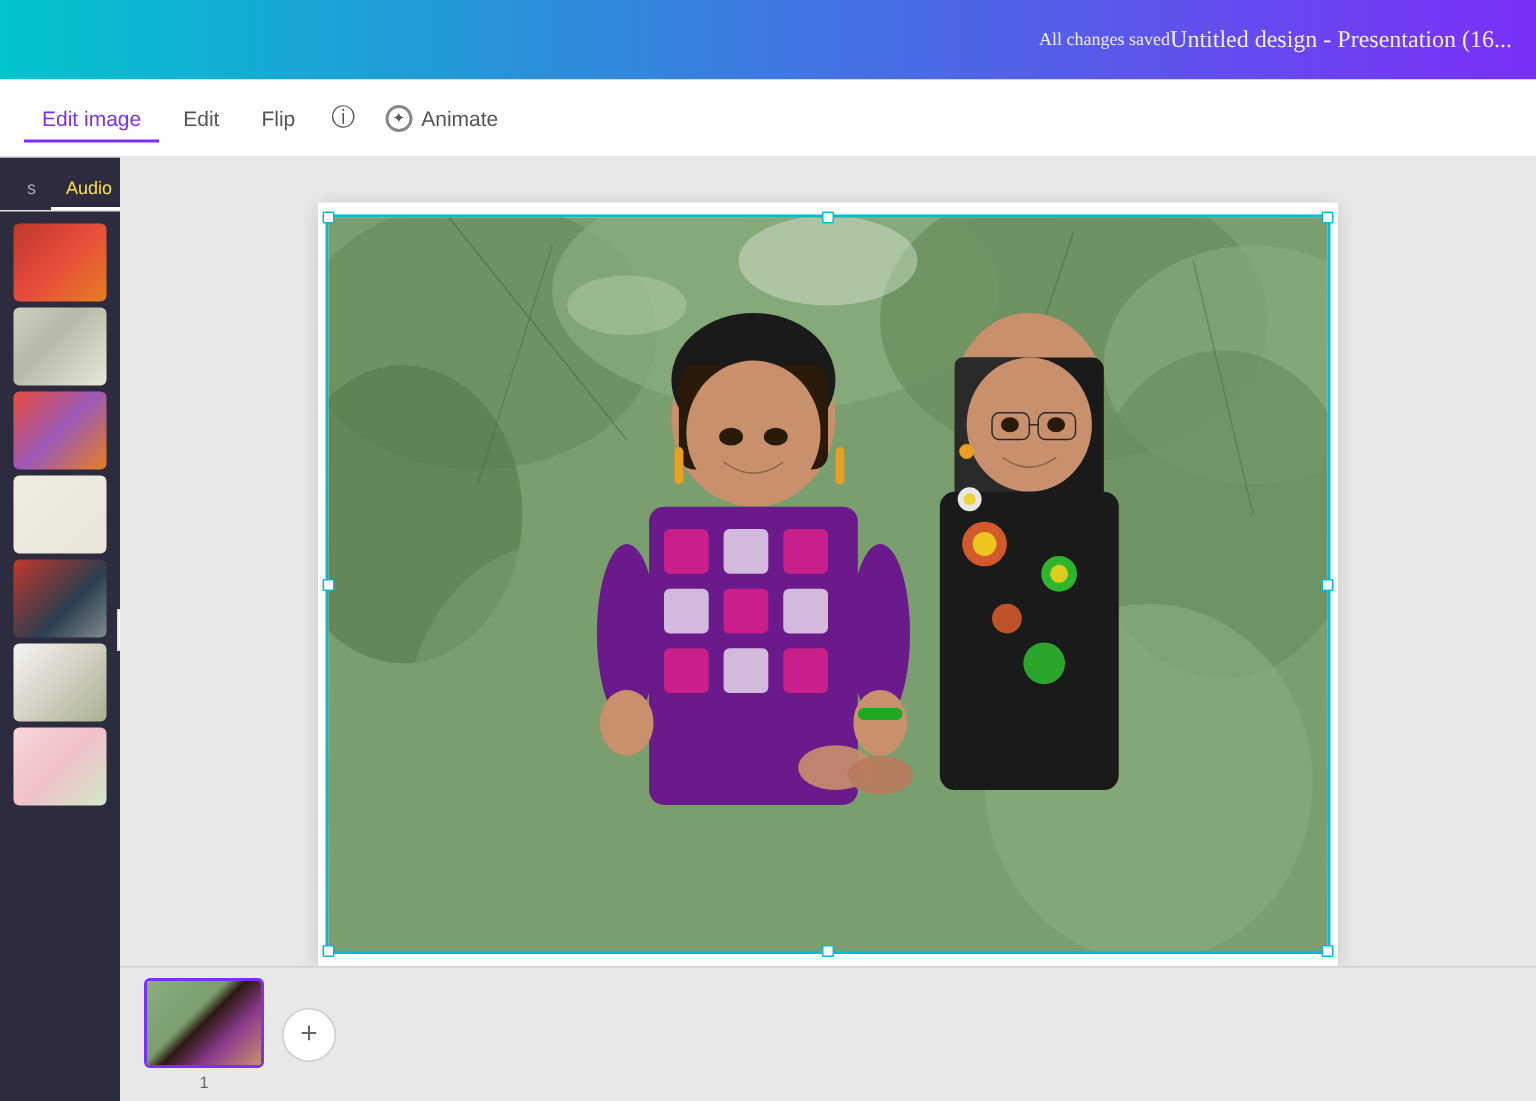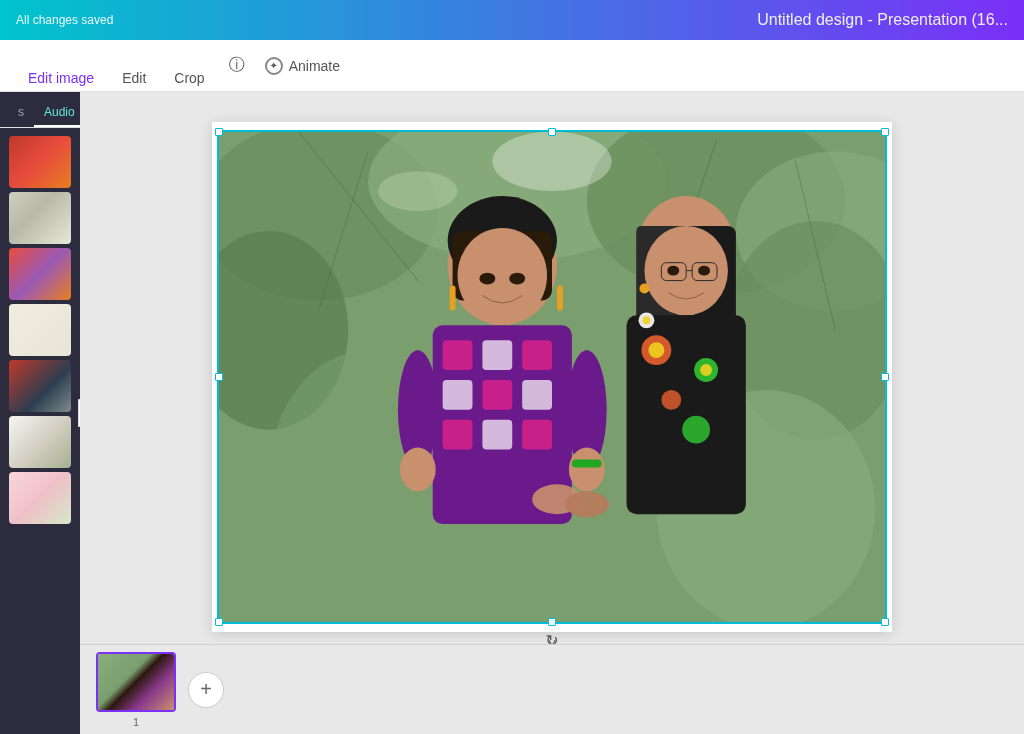--- a/index.html
+++ b/index.html
@@ -1,26 +1,27 @@
 <!DOCTYPE html>
 <html><head>
   <meta charset="utf-8">
   <style>
     * { margin: 0; padding: 0; box-sizing: border-box; }
     body { font-family: -apple-system, BlinkMacSystemFont, 'Segoe UI', sans-serif; background: #f0f0f0; overflow: hidden; width: 1024px; height: 734px; display: flex; flex-direction: column; }
 
     
     .top-bar {
-      height: 40px;
+      height: 53px;
       background: linear-gradient(90deg, #00c4cc, #7b2ff7);
       display: flex;
       align-items: center;
       padding: 0 16px;
-      justify-content: space-between;
-      flex-shrink: 0;
+      justify-content: flex-end;
+      flex-shrink: 0;
+      font-family: Liberation Serif, serif;
     }
     .top-bar-left { color: #fff; font-size: 12px; opacity: 0.9; }
     .top-bar-right { color: #fff; font-size: 16px; opacity: 0.9; }
 
     
     .toolbar {
       height: 52px;
       background: #fff;
       border-bottom: 1px solid #e0e0e0;
       display: flex;
@@ -30,21 +31,21 @@
       flex-shrink: 0;
     }
     .toolbar-tab {
       padding: 6px 12px;
       font-size: 14px;
       cursor: pointer;
       color: #555;
       border-bottom: 2px solid transparent;
       margin-bottom: -1px;
       position: relative;
-      top: 13px;
+      top: 1px;
     }
     .toolbar-tab.active {
       color: #7b2ff7;
       border-bottom: 2px solid #7b2ff7;
       font-weight: 500;
     }
     .toolbar-icon-btn {
       width: 32px;
       height: 32px;
       border-radius: 4px;
@@ -306,36 +307,36 @@
       flex-shrink: 0;
     }
     .sidebar-tab-item {
       font-size: 12px;
       color: #aaa;
       padding: 6px 10px;
       cursor: pointer;
       border-bottom: 2px solid transparent;
     }
     .sidebar-tab-item.active-sidebar-tab {
-      color: #5eead4;
+      color: #fde047;
       border-bottom: 2px solid #fff;
     }
   </style>
 </head>
 <body>
 
 <div class="top-bar">
   <span class="top-bar-left">All changes saved</span>
   <span class="top-bar-right">Untitled design - Presentation (16...</span>
 </div>
 
 <div class="toolbar">
   <div class="toolbar-tab active">Edit image</div>
   <div class="toolbar-tab">Edit</div>
-  <div class="toolbar-tab">Crop</div>
+  <div class="toolbar-tab">Flip</div>
   <div class="toolbar-icon-btn">
     <span>ⓘ</span>
   </div>
   <div class="toolbar-animate">
     <div class="animate-icon">✦</div>
     <span>Animate</span>
   </div>
 </div>
 
 <div class="main-content">

